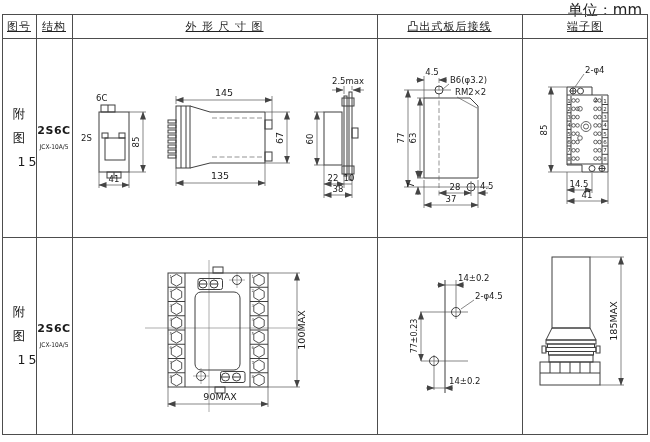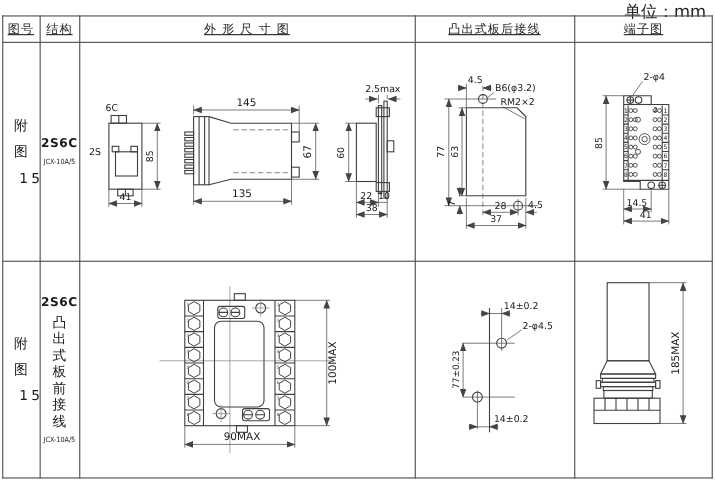--- a/index.html
+++ b/index.html
@@ -270,21 +270,20 @@
   <text class="t8" x="65" y="160" text-anchor="middle">41</text>
 </svg>
 
 <div class="cell figcol" style="left:2px;top:237px;width:34px;height:197px">
   <span>附</span>
   <span>图</span>
   <span class="fignum">15</span>
 </div>
 <div class="cell structcol" style="left:36px;top:237px;width:36px;height:197px">
   <span class="model">2S6C</span>
-  <span class="vtext">凸出式板前接线</span>
   <span class="code">JCX-10A/5</span>
 </div>
 
 <svg style="left:72px;top:237px" width="305" height="197" viewBox="0 0 305 197">
   <line class="cl" x1="137" y1="23" x2="137" y2="175"></line>
   <line class="cl" x1="73" y1="91" x2="233" y2="91"></line>
   <rect class="ln" x="96" y="36" width="100" height="114"></rect>
   <line class="ln" x1="113" y1="36" x2="113" y2="150"></line>
   <line class="ln" x1="178" y1="36" x2="178" y2="150"></line>
   <g class="ln">

